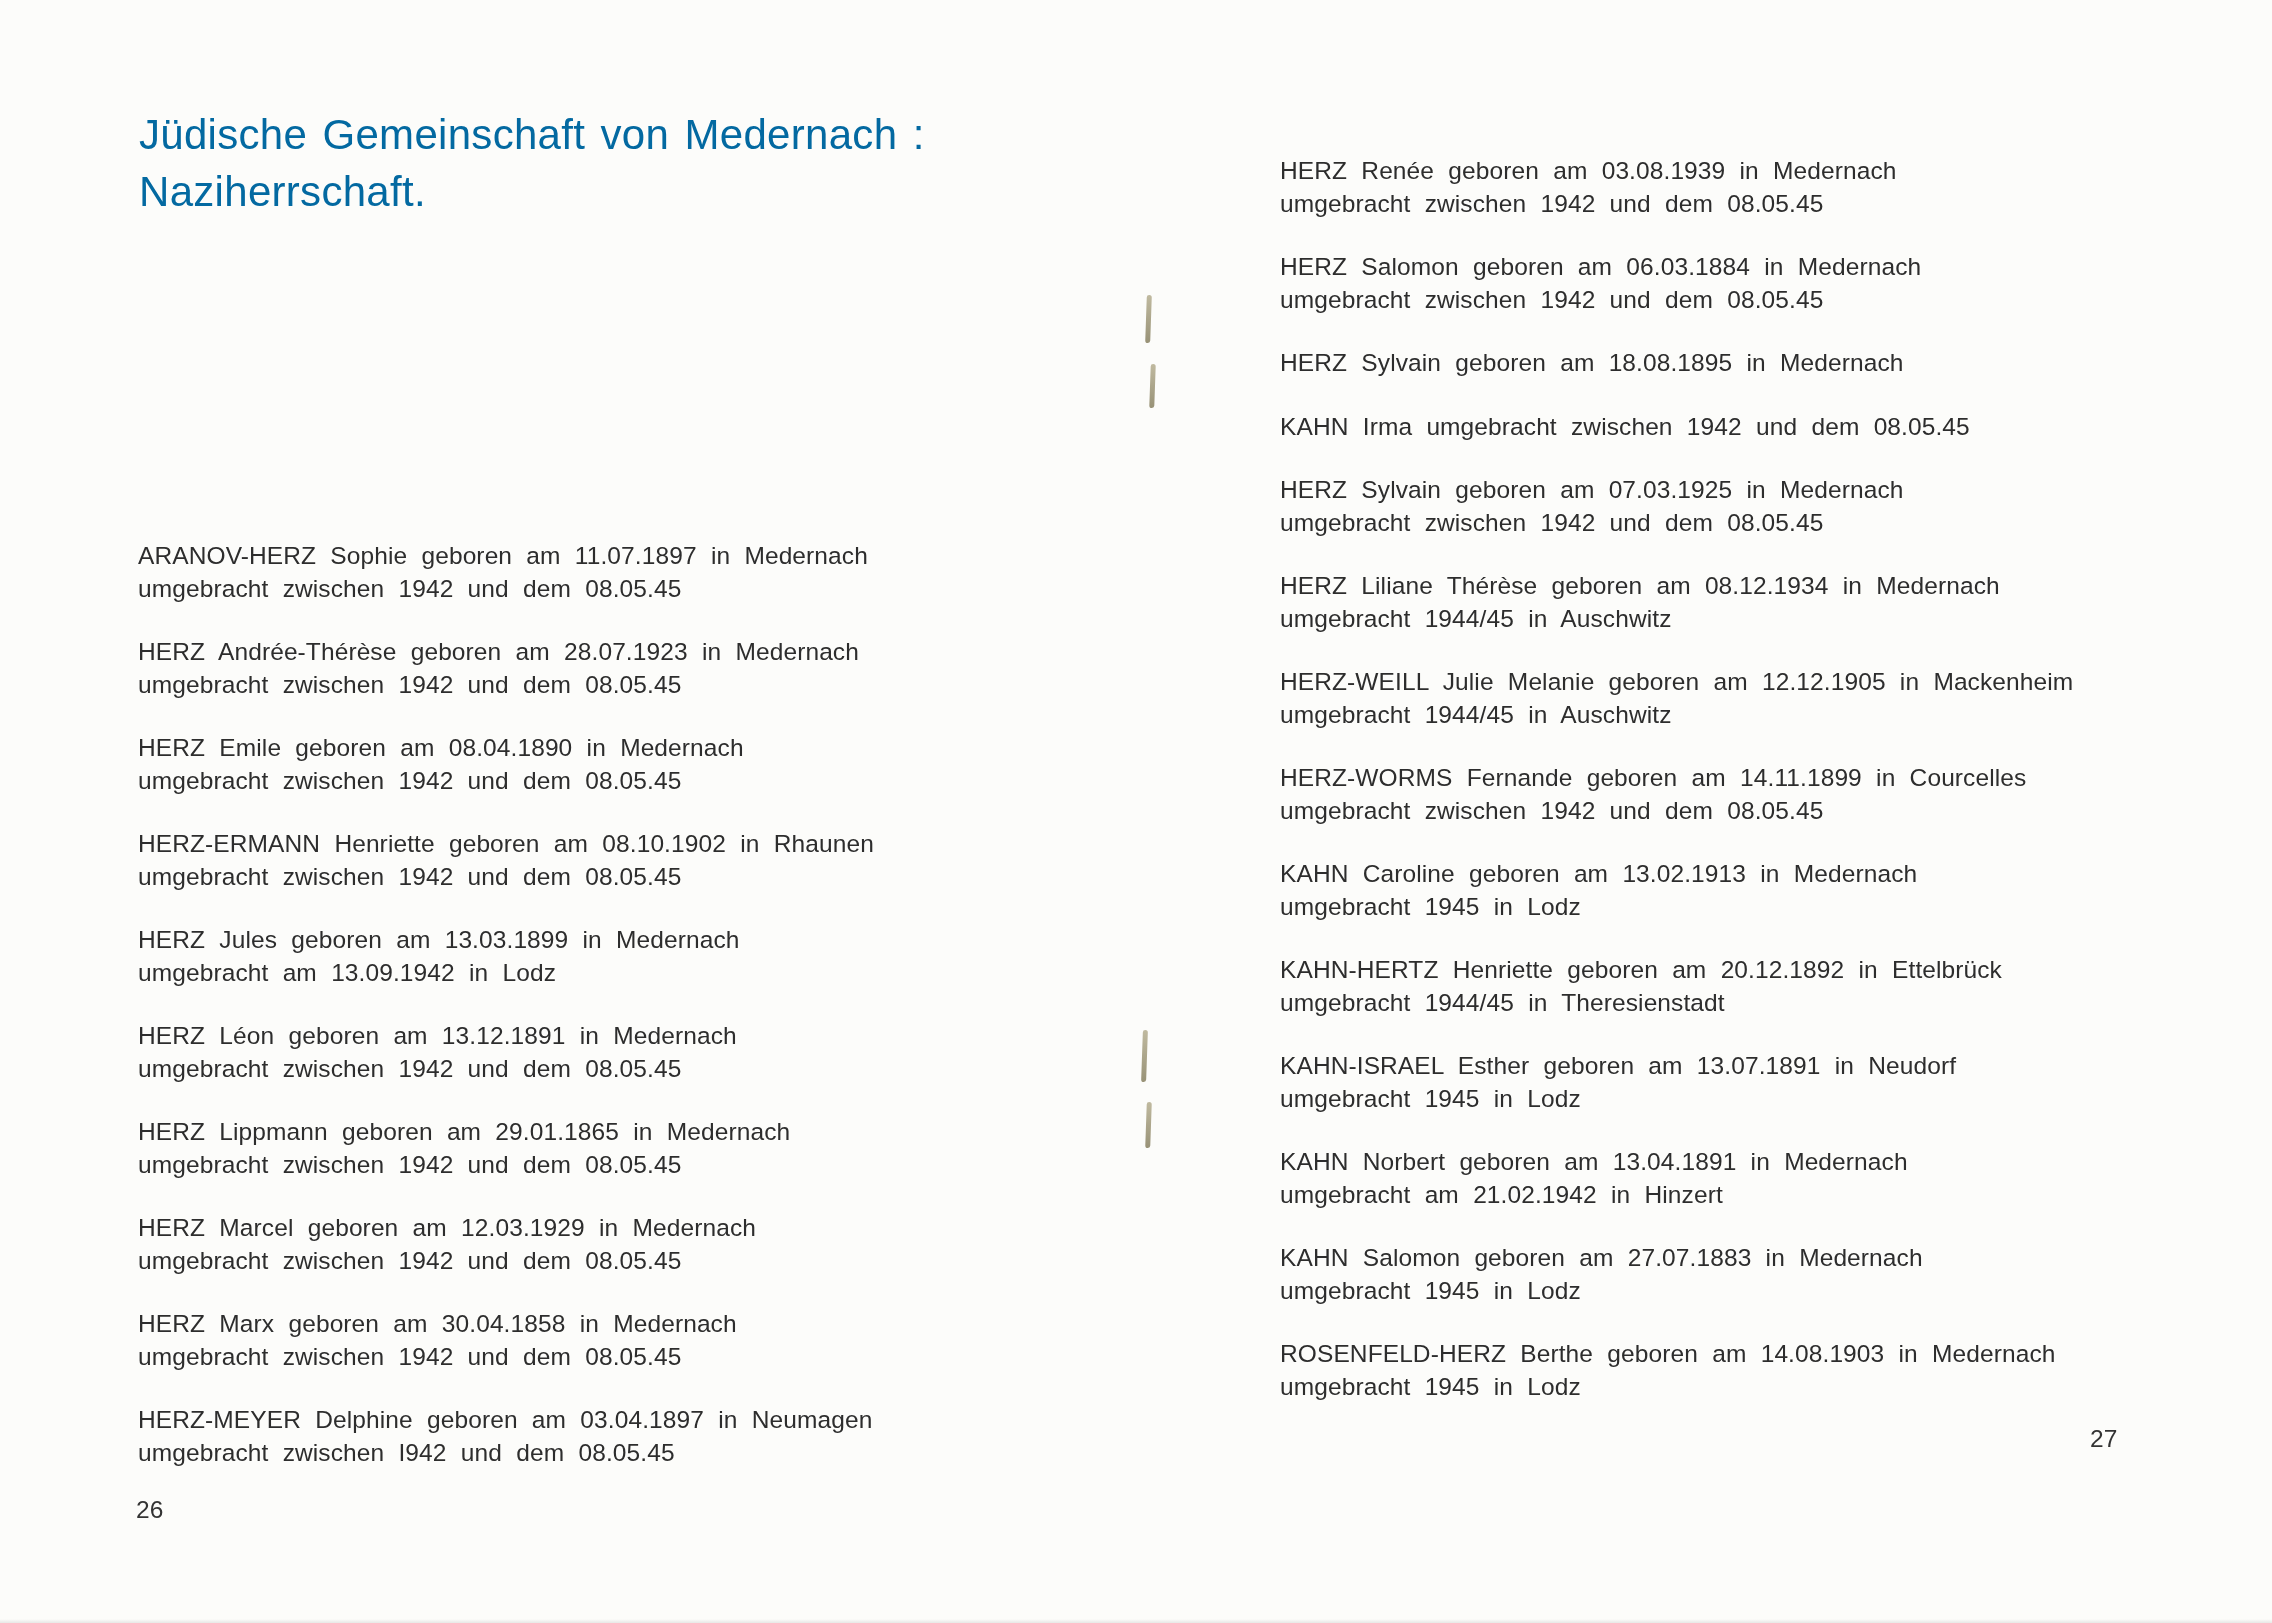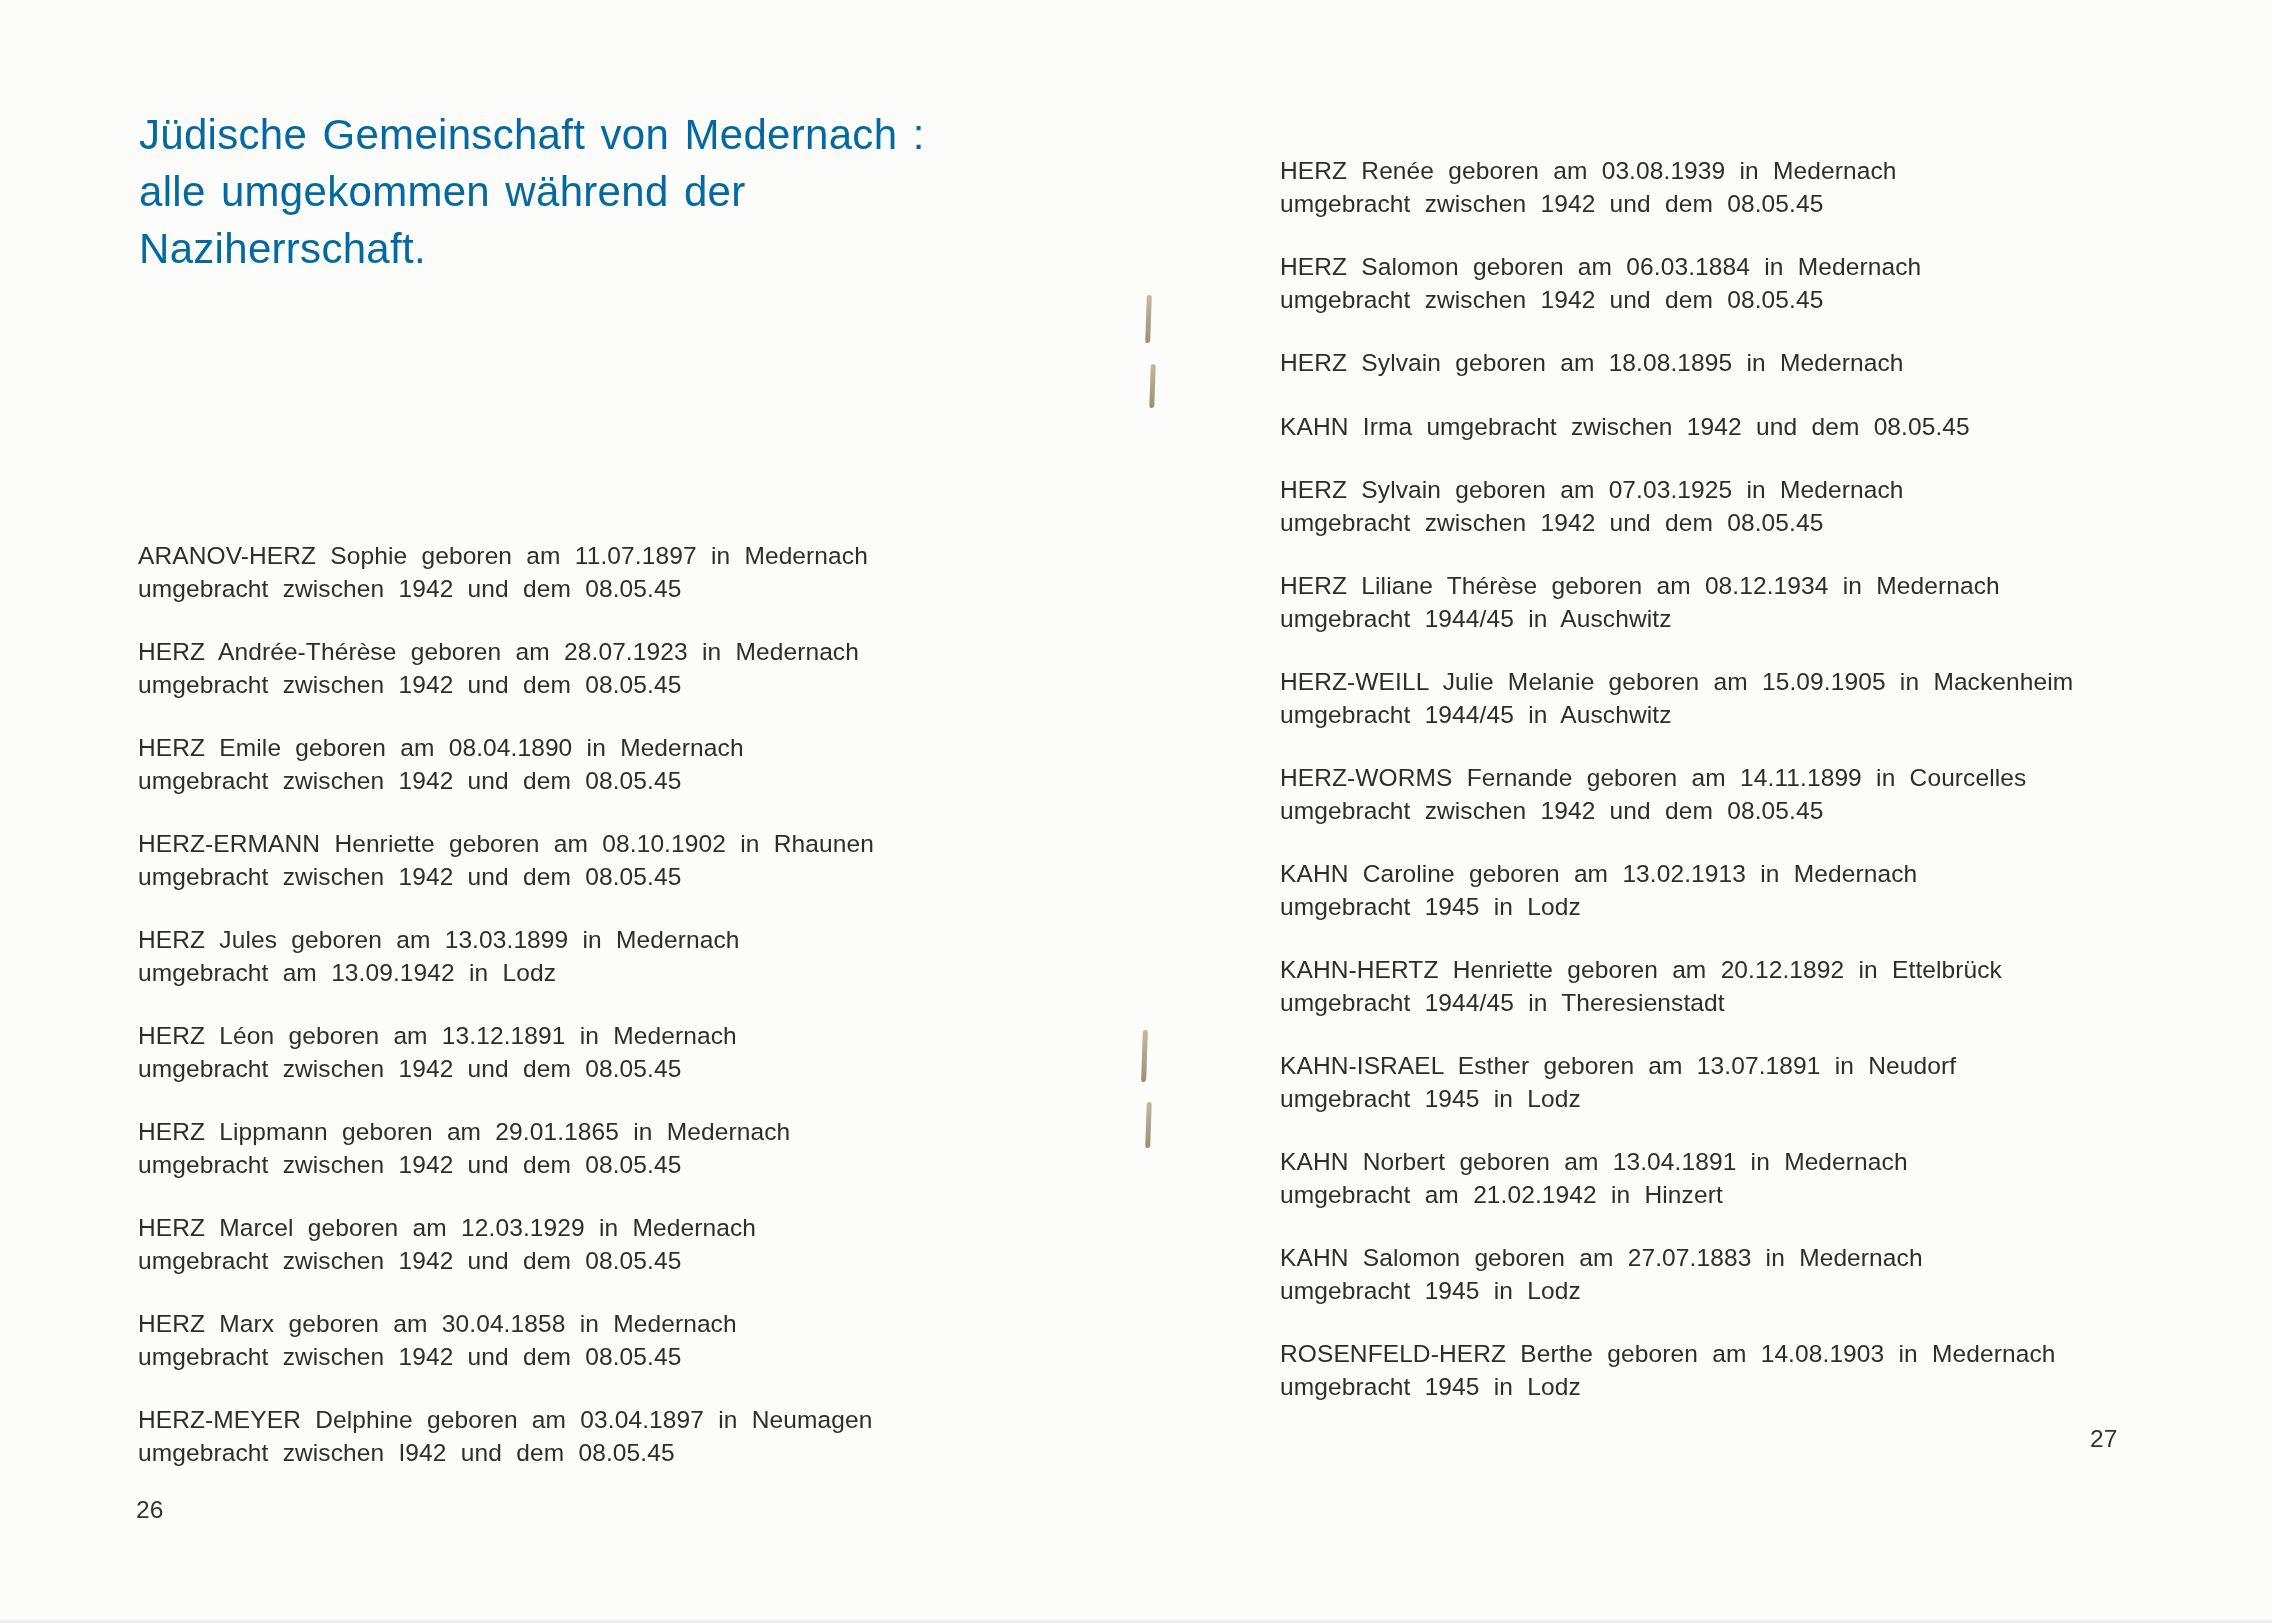--- a/index.html
+++ b/index.html
@@ -62,21 +62,20 @@
   .bm3 { left: 1142px; top: 1030px; height: 52px; }
   .bm4 { left: 1146px; top: 1102px; height: 46px; }
 </style>
 </head>
 <body>
 
 <div class="spread">
 
   <div class="title">
     <div>Jüdische Gemeinschaft von Medernach :</div>
-    <div>alle umgekommen während der</div>
     <div>Naziherrschaft.</div>
   </div>
 
   <div class="entries entries-left">
 
       <div class="entry">
         <div>ARANOV-HERZ Sophie geboren am 11.07.1897 in Medernach</div>
         <div>umgebracht zwischen 1942 und dem 08.05.45</div>
       </div>
 
@@ -152,21 +151,21 @@
         <div>HERZ Sylvain geboren am 07.03.1925 in Medernach</div>
         <div>umgebracht zwischen 1942 und dem 08.05.45</div>
       </div>
 
       <div class="entry">
         <div>HERZ Liliane Thérèse geboren am 08.12.1934 in Medernach</div>
         <div>umgebracht 1944/45 in Auschwitz</div>
       </div>
 
       <div class="entry">
-        <div>HERZ-WEILL Julie Melanie geboren am 15.09.1905 in Mackenheim</div>
+        <div>HERZ-WEILL Julie Melanie geboren am 12.12.1905 in Mackenheim</div>
         <div>umgebracht 1944/45 in Auschwitz</div>
       </div>
 
       <div class="entry">
         <div>HERZ-WORMS Fernande geboren am 14.11.1899 in Courcelles</div>
         <div>umgebracht zwischen 1942 und dem 08.05.45</div>
       </div>
 
       <div class="entry">
         <div>KAHN Caroline geboren am 13.02.1913 in Medernach</div>

